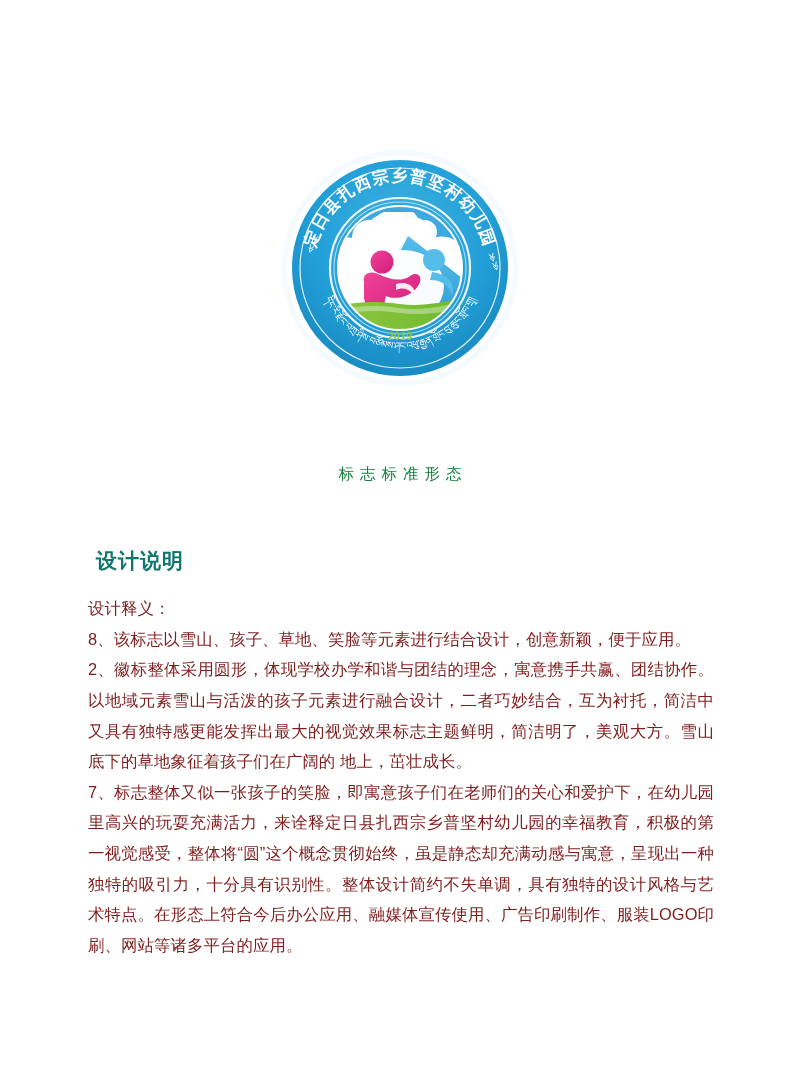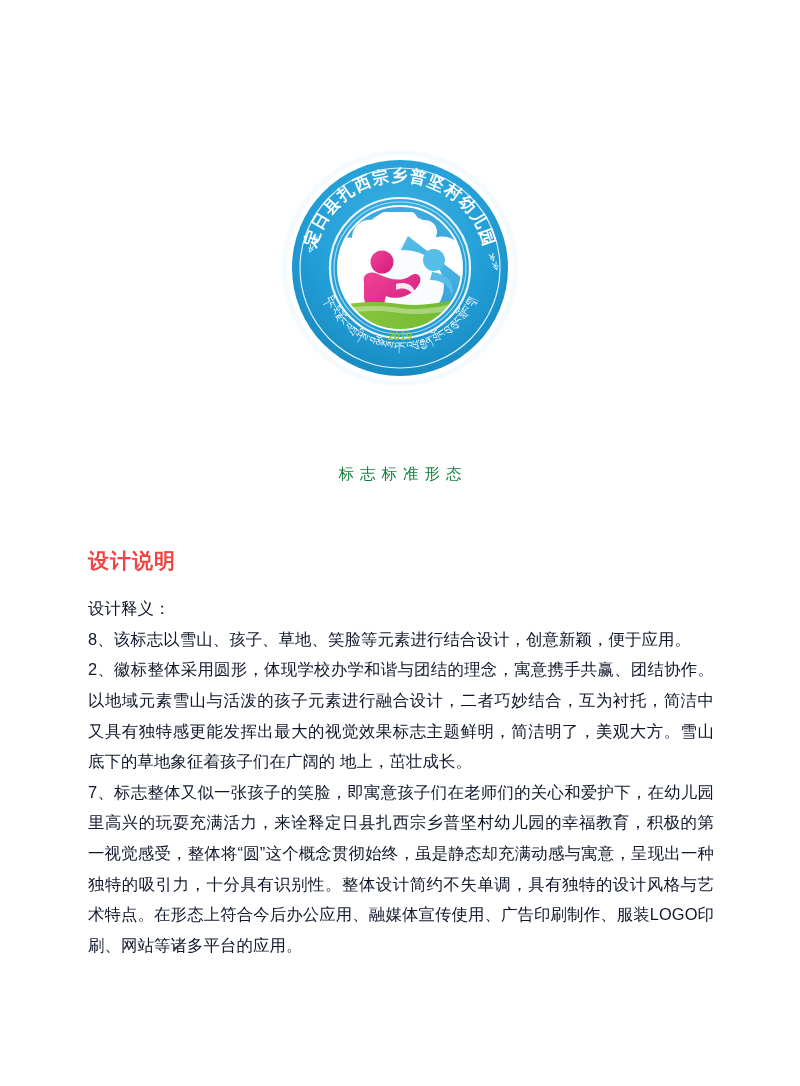--- a/index.html
+++ b/index.html
@@ -54,31 +54,31 @@
   .content {
     position: absolute;
     left: 88px;
     top: 548px;
     width: 626px;
   }
 
   .section-title {
     font-size: 21px;
     font-weight: bold;
-    color: #ef4444;
+    color: #0f766e;
     letter-spacing: 1px;
-    margin: 0 0 20px 0;
+    margin: 0 0 20px 8px;
     line-height: 1.2;
   }
 
   .body-text p {
     margin: 0;
     font-size: 16.4px;
     line-height: 30.6px;
-    color: #0f172a;
+    color: #7f1d1d;
     letter-spacing: 0.1px;
     text-align: justify;
     text-justify: inter-ideograph;
     word-break: break-all;
   }
   .body-text p.lead { margin-bottom: 0; }
 </style>
 </head>
 <body>
 

